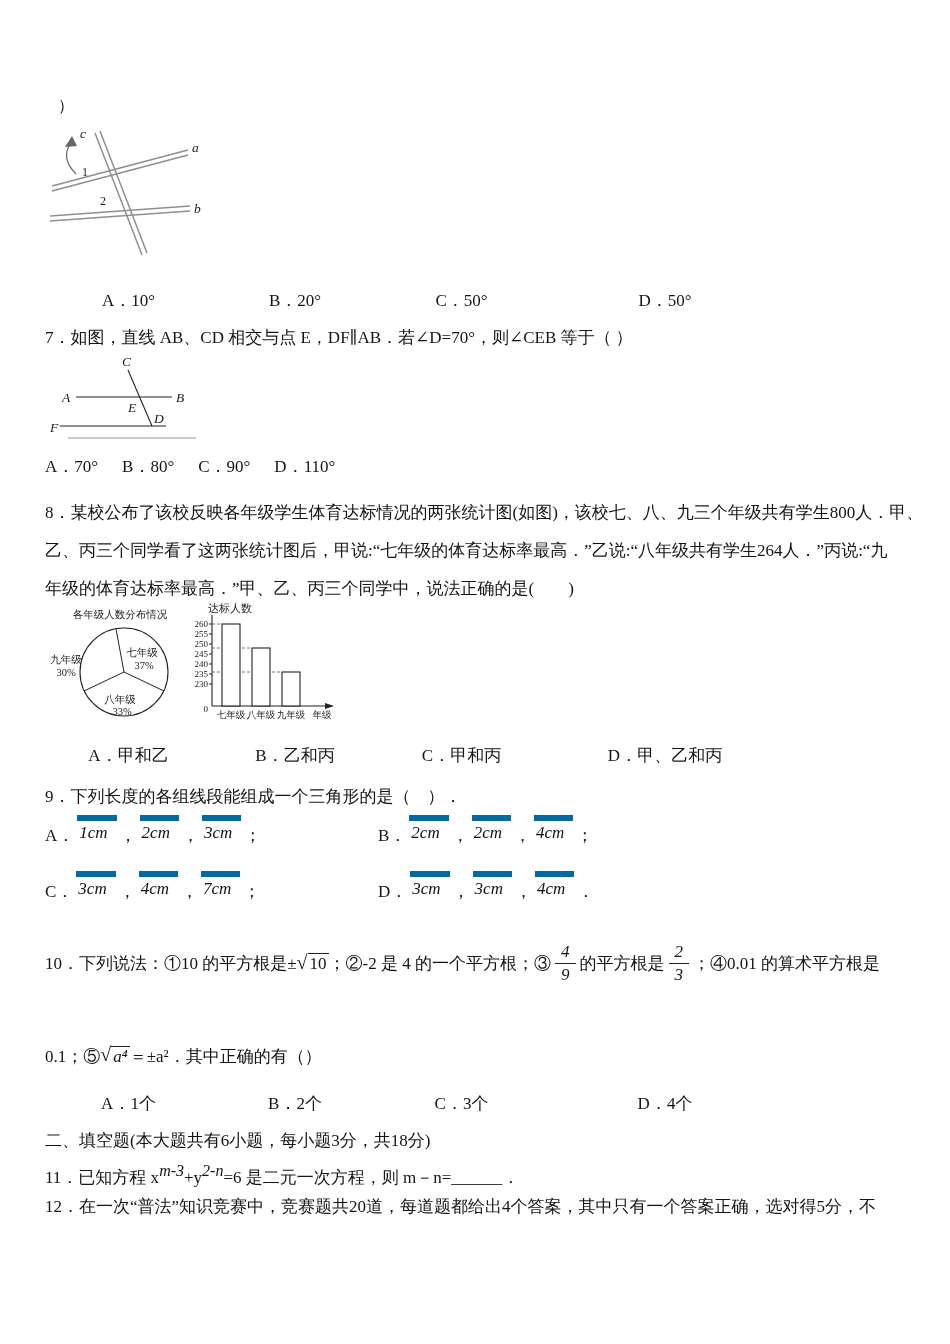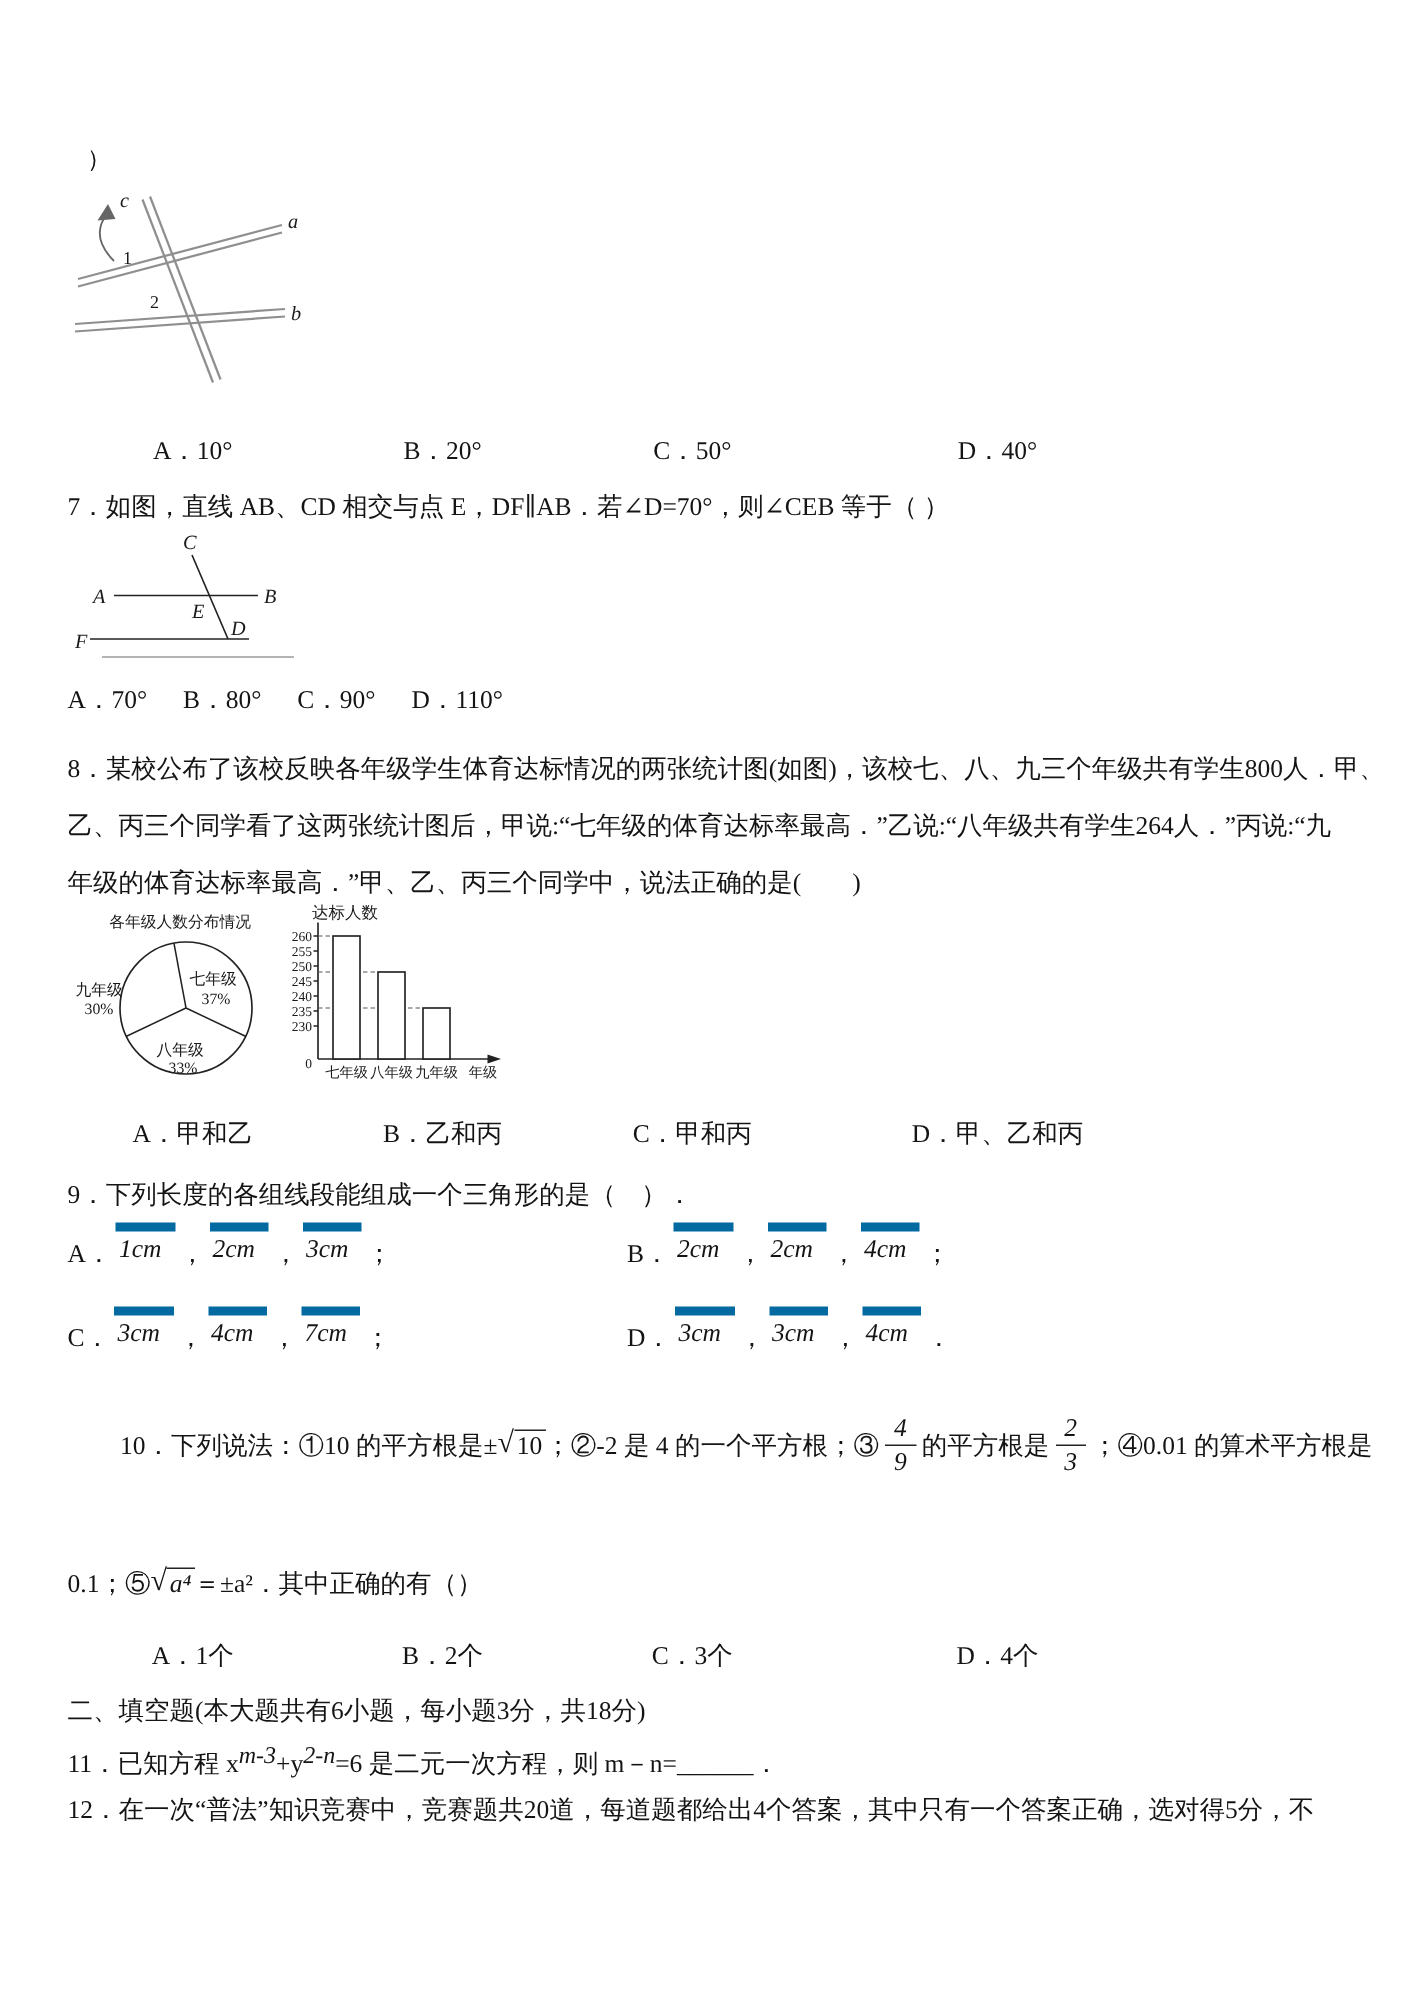--- a/index.html
+++ b/index.html
@@ -6,24 +6,24 @@
   .page{position:relative;width:950px;height:1344px;margin:0 auto;background:#ffffff;color:#141414;
         font-family:"Liberation Serif","DejaVu Serif",serif;font-size:17px;overflow:hidden;}
   .abs{position:absolute;}
   .qline{height:30px;line-height:30px;white-space:nowrap;}
   .para{width:866px;}
   .para > div{height:38px;line-height:38px;white-space:nowrap;overflow:hidden;}
   .optgrid{display:grid;grid-template-columns:167px 166px 167px auto;width:740px;white-space:nowrap;text-align:center;}
   .optflex{display:flex;gap:24px;white-space:nowrap;}
   .q9row{display:flex;align-items:flex-end;white-space:nowrap;}
   .q9cell{width:333px;}
-  .q9cell:last-child{width:auto;margin-left:40px;}
+  .q9cell:last-child{width:auto;}
   .mval{display:inline-block;font-style:italic;border-top:6px solid #0369a1;
         padding:2px 9px 0 2px;margin:0 3px;transform:translateY(-3px);}
-  .fracline{display:flex;align-items:center;height:58px;white-space:nowrap;margin-left:35px;}
+  .fracline{display:flex;align-items:center;height:58px;white-space:nowrap;}
   .frac{display:inline-block;text-align:center;font-style:italic;line-height:1.15;
         margin:0 4px;vertical-align:middle;}
   .frac .num{display:block;border-bottom:1.2px solid #222;padding:0 6px 1px;}
   .frac .den{display:block;padding-top:1px;}
   .sqrtsym{font-size:20px;transform:translateY(-1px);display:inline-block;}
   .rad10{border-top:1.2px solid #222;padding:0 2px;}
   .rad{border-top:1.2px solid #222;padding:0 2px;font-style:italic;}
   sup{font-size:16px;font-style:italic;}
   svg text{font-family:"Liberation Serif","DejaVu Serif",serif;fill:#1a1a1a;}
   .flabel{font-style:italic;font-size:13.5px;}
@@ -50,21 +50,21 @@
     <text class="flabel" x="152" y="28">a</text>
     <text class="flabel" x="154" y="89">b</text>
     <text x="42" y="52" font-size="12">1</text>
     <text x="60" y="81" font-size="12">2</text>
   </svg>
 
   <div class="abs optgrid" style="left:45px;top:289px">
     <span>A．10°</span>
     <span>B．20°</span>
     <span>C．50°</span>
-    <span>D．40°</span>
+    <span>D．50°</span>
   </div>
 
   <div class="abs qline" style="left:45px;top:323px">7．如图，直线 AB、CD 相交与点 E，DF∥AB．若∠D=70°，则∠CEB 等于（ ）</div>
 
   <svg class="abs" style="left:48px;top:354px" width="180" height="92" viewBox="0 0 180 92">
     <g stroke="#222" stroke-width="1.1">
       <line x1="28" y1="43" x2="124" y2="43"></line>
       <line x1="80" y1="16" x2="104" y2="72"></line>
       <line x1="12" y1="72" x2="118" y2="72"></line>
     </g>

